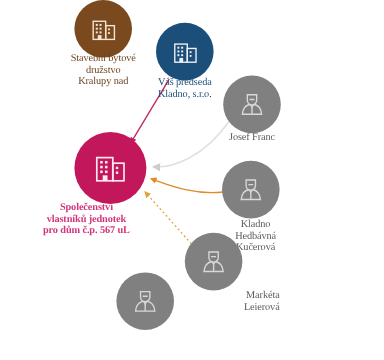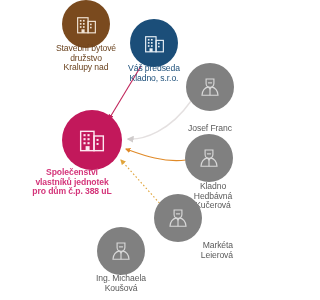--- a/index.html
+++ b/index.html
@@ -12,20 +12,21 @@
     height: 300px;
     position: relative;
     overflow: hidden;
     font-family: "Liberation Sans", sans-serif;
   }
   #graph-canvas {
     position: absolute;
     left: 0; top: 0;
     width: 278px;
     height: 300px;
+    font-family: Liberation Serif, serif;
   }
   .edge-layer {
     position: absolute;
     left: 0; top: 0;
     width: 278px;
     height: 300px;
     pointer-events: none;
   }
   .node {
     position: absolute;
@@ -141,36 +142,36 @@
           <rect x="8.6" y="13.6" width="1.6" height="1.6" fill="#fde8f1" stroke="none"></rect>
           <rect x="15.4" y="11.2" width="1.5" height="1.5" fill="#fde8f1" stroke="none"></rect>
           <rect x="15.4" y="14.2" width="1.5" height="1.5" fill="#fde8f1" stroke="none"></rect>
           <rect x="7.2" y="16.6" width="3" height="3.4" fill="#fde8f1" stroke="none"></rect>
         </svg>
       </span>
     </div>
   </div>
   <div class="node-label" style="left:72px; top:168px; width:118px; color:#d4357a; font-size:8.6px; font-weight:bold;">Společenství
 vlastníků jednotek
-pro dům č.p. 388 uL</div>
+pro dům č.p. 567 uL</div>
 
   <div class="node" style="left:210px; top:87px;">
     <div class="node-circle" style="width:48px;height:48px;background:#808080;">
       <span class="node-icon">
         <svg width="26" height="26" viewBox="0 0 24 24" fill="none" stroke="#d8d8d8" stroke-width="1.05">
           <path d="M8.4 4.6 h7.2 v4.2 a3.6 3.6 0 0 1 -7.2 0 z"></path>
           <path d="M10.1 8.2 h3.8"></path>
           <path d="M10.6 11.9 L12 14.1 L13.4 11.9"></path>
           <path d="M10.6 11.9 C7 12.7 5 14.6 4.6 19.6 h14.8 C19 14.6 17 12.7 13.4 11.9"></path>
           <path d="M12 14.1 v5.5"></path>
         </svg>
       </span>
     </div>
   </div>
-  <div class="node-label" style="left:210px; top:110px; width:110px; color:#5a5a5a; font-size:8.6px;margin-top:14px;">Josef Franc</div>
+  <div class="node-label" style="left:210px; top:110px; width:110px; color:#5a5a5a; font-size:8.6px;">Josef Franc</div>
 
   <div class="node-label" style="left:213px; top:182px; width:118px; color:#5a5a5a; font-size:8.6px;">Kladno
 Hedbávná
 Kučerová</div>
   <div class="node" style="left:209px; top:158px;">
     <div class="node-circle" style="width:48px;height:48px;background:#808080;">
       <span class="node-icon">
         <svg width="26" height="26" viewBox="0 0 24 24" fill="none" stroke="#d8d8d8" stroke-width="1.05">
           <path d="M8.4 4.6 h7.2 v4.2 a3.6 3.6 0 0 1 -7.2 0 z"></path>
           <path d="M10.1 8.2 h3.8"></path>
@@ -204,16 +205,14 @@
         <svg width="26" height="26" viewBox="0 0 24 24" fill="none" stroke="#d8d8d8" stroke-width="1.05">
           <path d="M8.4 4.6 h7.2 v4.2 a3.6 3.6 0 0 1 -7.2 0 z"></path>
           <path d="M10.1 8.2 h3.8"></path>
           <path d="M10.6 11.9 L12 14.1 L13.4 11.9"></path>
           <path d="M10.6 11.9 C7 12.7 5 14.6 4.6 19.6 h14.8 C19 14.6 17 12.7 13.4 11.9"></path>
           <path d="M12 14.1 v5.5"></path>
         </svg>
       </span>
     </div>
   </div>
-  <div class="node-label" style="left:121px; top:274px; width:120px; color:#5a5a5a; font-size:8.6px;">Ing. Michaela
-Koušová</div>
 
 </div>
 
 </body></html>

